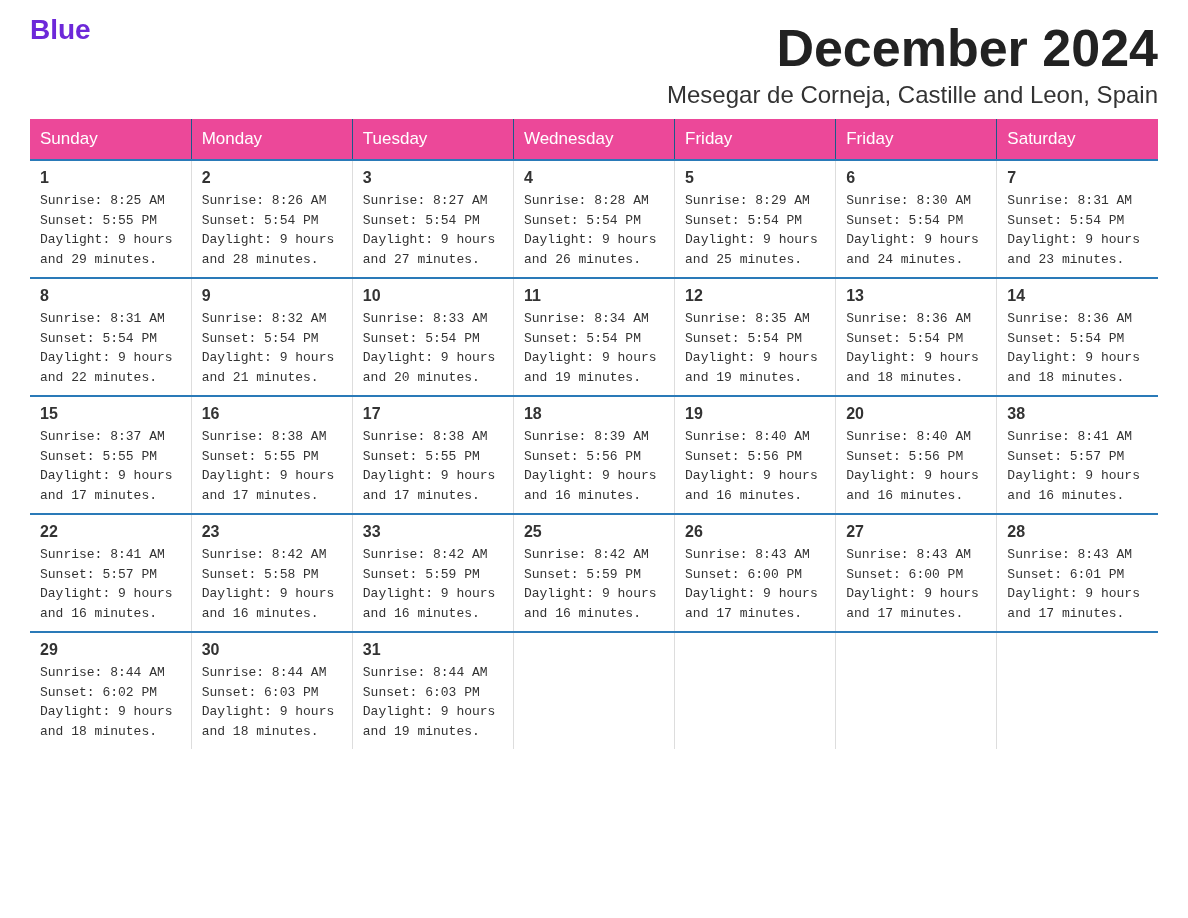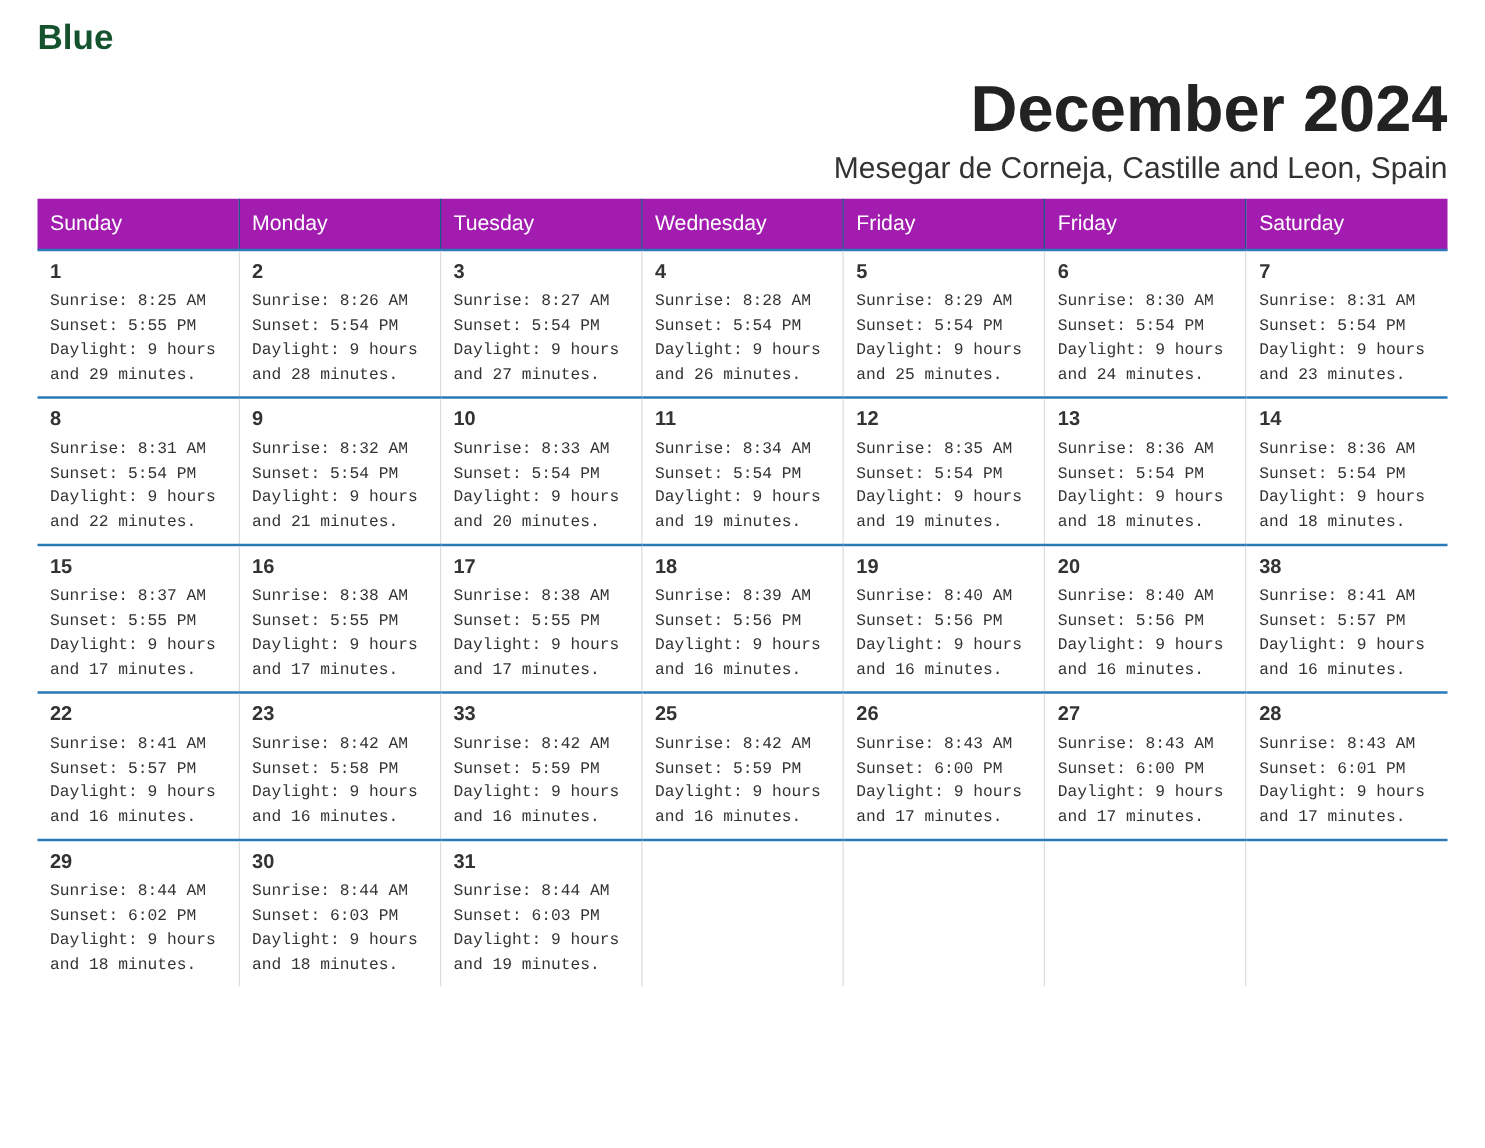--- a/index.html
+++ b/index.html
@@ -23,34 +23,33 @@
       align-items: flex-start;
     }
     .title-section {
       text-align: right;
     }
     .month-title {
       font-size: 52px;
       font-weight: bold;
       color: #222;
       line-height: 1.1;
-      margin-top: 40px;
     }
     .subtitle {
       font-size: 24px;
       color: #333;
       margin-top: 4px;
     }
     table {
       width: 100%;
       border-collapse: collapse;
       margin-top: 10px;
     }
     thead tr th {
-      background-color: #a21caf;
+      background-color: #ec4899;
       color: #fff;
       font-size: 17px;
       font-weight: normal;
       padding: 10px 10px;
       text-align: left;
       border-right: 1px solid #1a5a8a;
     }
     thead tr th:last-child {
       border-right: none;
     }
@@ -78,21 +77,21 @@
       line-height: 1.5;
       color: #333;
       font-family: Liberation Mono, monospace;
     }
   </style>
 </head>
 <body>
 
 <div class="header">
   <div class="logo">
-    <div style="font-size:28px; font-weight:bold; color:#14532d; margin-top:-6px;">Blue</div>
+    <div style="font-size:28px; font-weight:bold; color:#6d28d9; margin-top:-6px;">Blue</div>
   </div>
   <div class="title-section">
     <div class="month-title">December 2024</div>
     <div class="subtitle">Mesegar de Corneja, Castille and Leon, Spain</div>
   </div>
 </div>
 
 <table>
   <thead>
     <tr>

